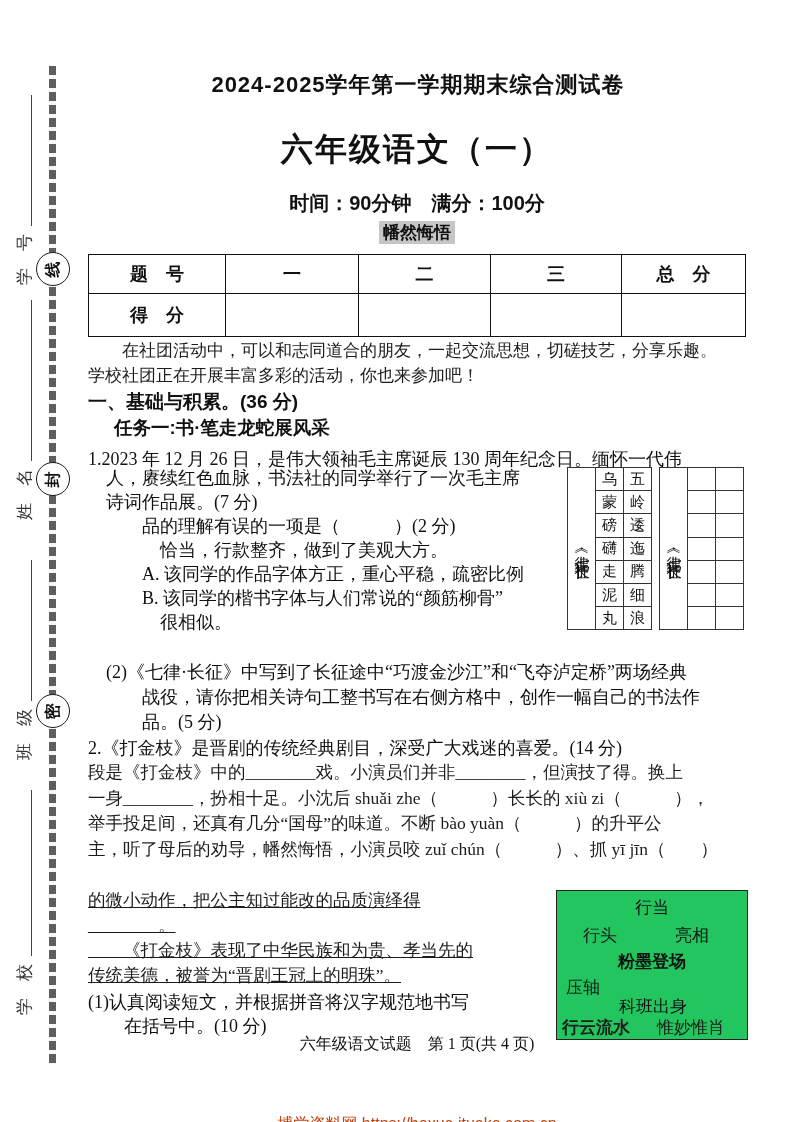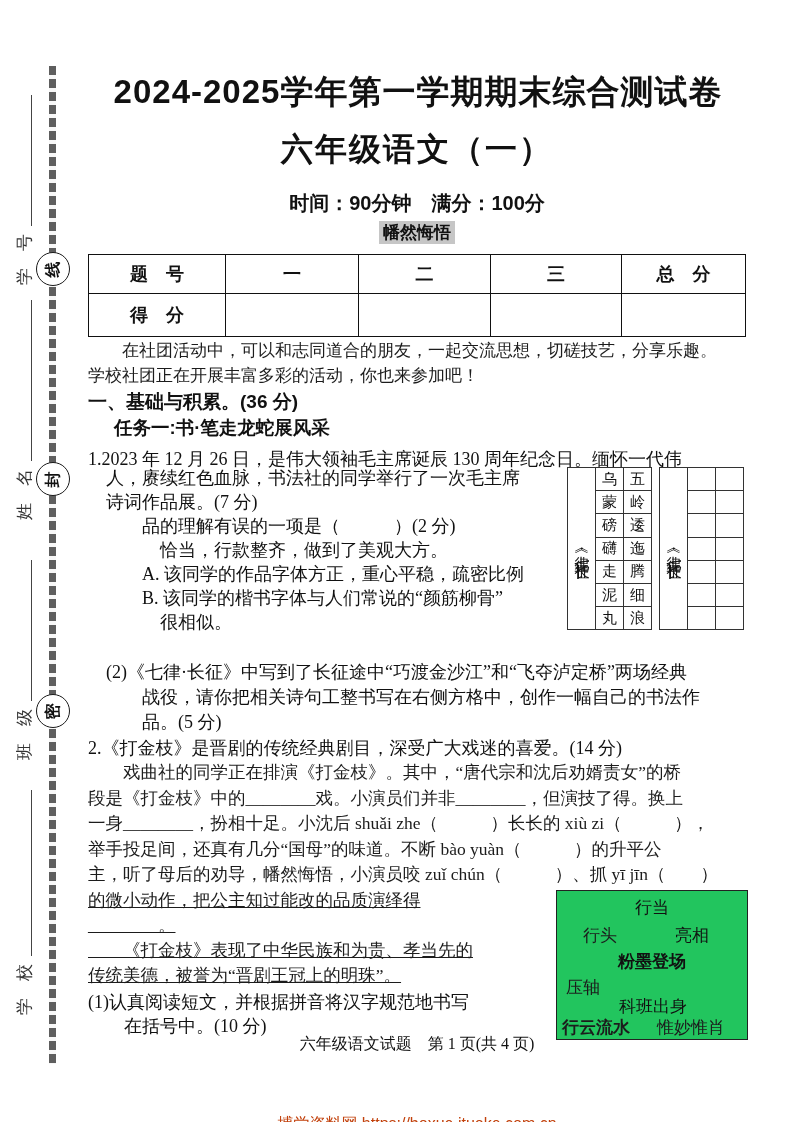--- a/index.html
+++ b/index.html
@@ -26,21 +26,21 @@
     transform:rotate(-90deg); transform-origin:0 0;
     display:flex; align-items:flex-end; gap:8px;
     font-size:17px; color:#333;
   }
   .side-group .fill-line { flex:1; border-bottom:1.4px solid #444; height:1px; margin-bottom:4px; }
   
   .content { position:absolute; left:88px; top:0; width:658px; }
   .abs { position:absolute; left:0; width:658px; }
   .center { text-align:center; }
   .sans { font-family:"Liberation Sans", sans-serif; }
-  .title1 { top:70px; font-size:33px; font-weight:bold; letter-spacing:1px; white-space:nowrap; left:-30px; width:720px;}
+  .title1 { top:70px; font-size:22px; font-weight:bold; letter-spacing:1px; white-space:nowrap; left:-30px; width:720px;}
   .title2 { top:128px; font-size:32px; font-weight:bold; letter-spacing:2px; }
   .meta   { top:190px; font-size:20px; font-weight:bold; }
   .setter-wrap { top:221px; }
   .setter { display:inline-block; background:#c6c6c6; padding:0 4px; font-size:17px; font-weight:bold; }
   
   table.score { position:absolute; top:254px; left:0; width:658px; border-collapse:collapse; }
   table.score td {
     border:1.6px solid #111; height:36px; text-align:center;
     font-family:"Liberation Sans", sans-serif; font-weight:bold; font-size:18px;
   }
@@ -224,21 +224,20 @@
     </div>
   </div>
 
   <div class="abs q1-part2">
       <div class="tline">　(2)《七律·长征》中写到了长征途中“巧渡金沙江”和“飞夺泸定桥”两场经典</div>
       <div class="tline">　　　战役，请你把相关诗句工整书写在右侧方格中，创作一幅自己的书法作</div>
       <div class="tline">　　　品。(5 分)</div>
     </div>
   <div class="abs q2-intro tline">2.《打金枝》是晋剧的传统经典剧目，深受广大戏迷的喜爱。(14 分)</div>
   <div class="abs passage kai">
-      <div class="tline">　　戏曲社的同学正在排演《打金枝》。其中，“唐代宗和沈后劝婿责女”的桥</div>
       <div class="tline">段是《打金枝》中的________戏。小演员们并非________，但演技了得。换上</div>
       <div class="tline">一身________，扮相十足。小沈后 shuǎi zhe（　　　）长长的 xiù zi（　　　），</div>
       <div class="tline">举手投足间，还真有几分“国母”的味道。不断 bào yuàn（　　　）的升平公</div>
       <div class="tline">主，听了母后的劝导，幡然悔悟，小演员咬 zuǐ chún（　　　）、抓 yī jīn（　　）</div>
     </div>
   <div class="abs passage-narrow kai">
       <div class="tline">的微小动作，把公主知过能改的品质演绎得</div>
       <div class="tline">________。</div>
       <div class="tline">　　《打金枝》表现了中华民族和为贵、孝当先的</div>
       <div class="tline">传统美德，被誉为“晋剧王冠上的明珠”。</div>

